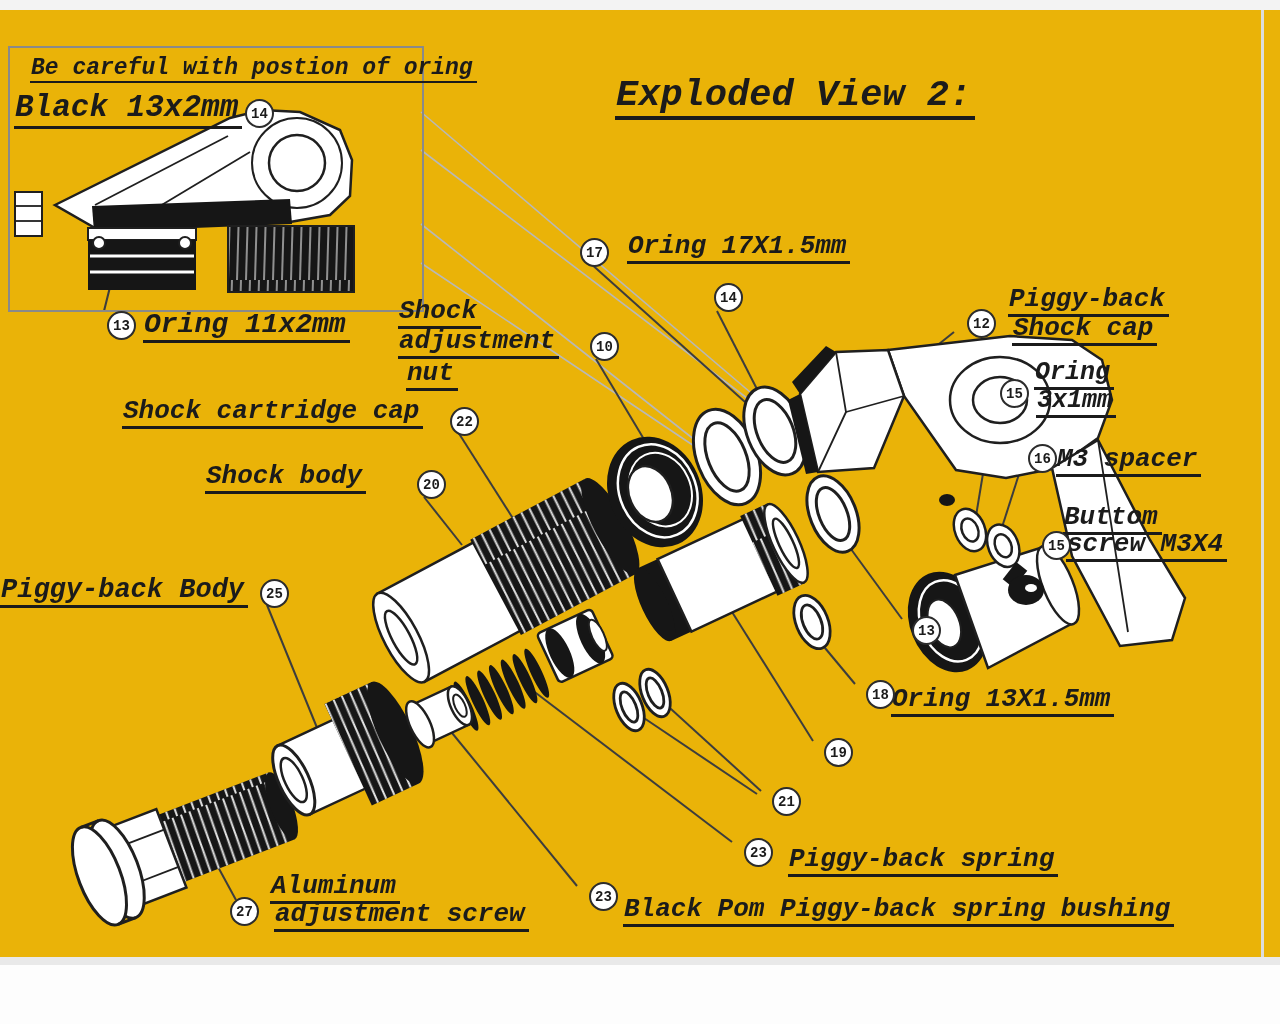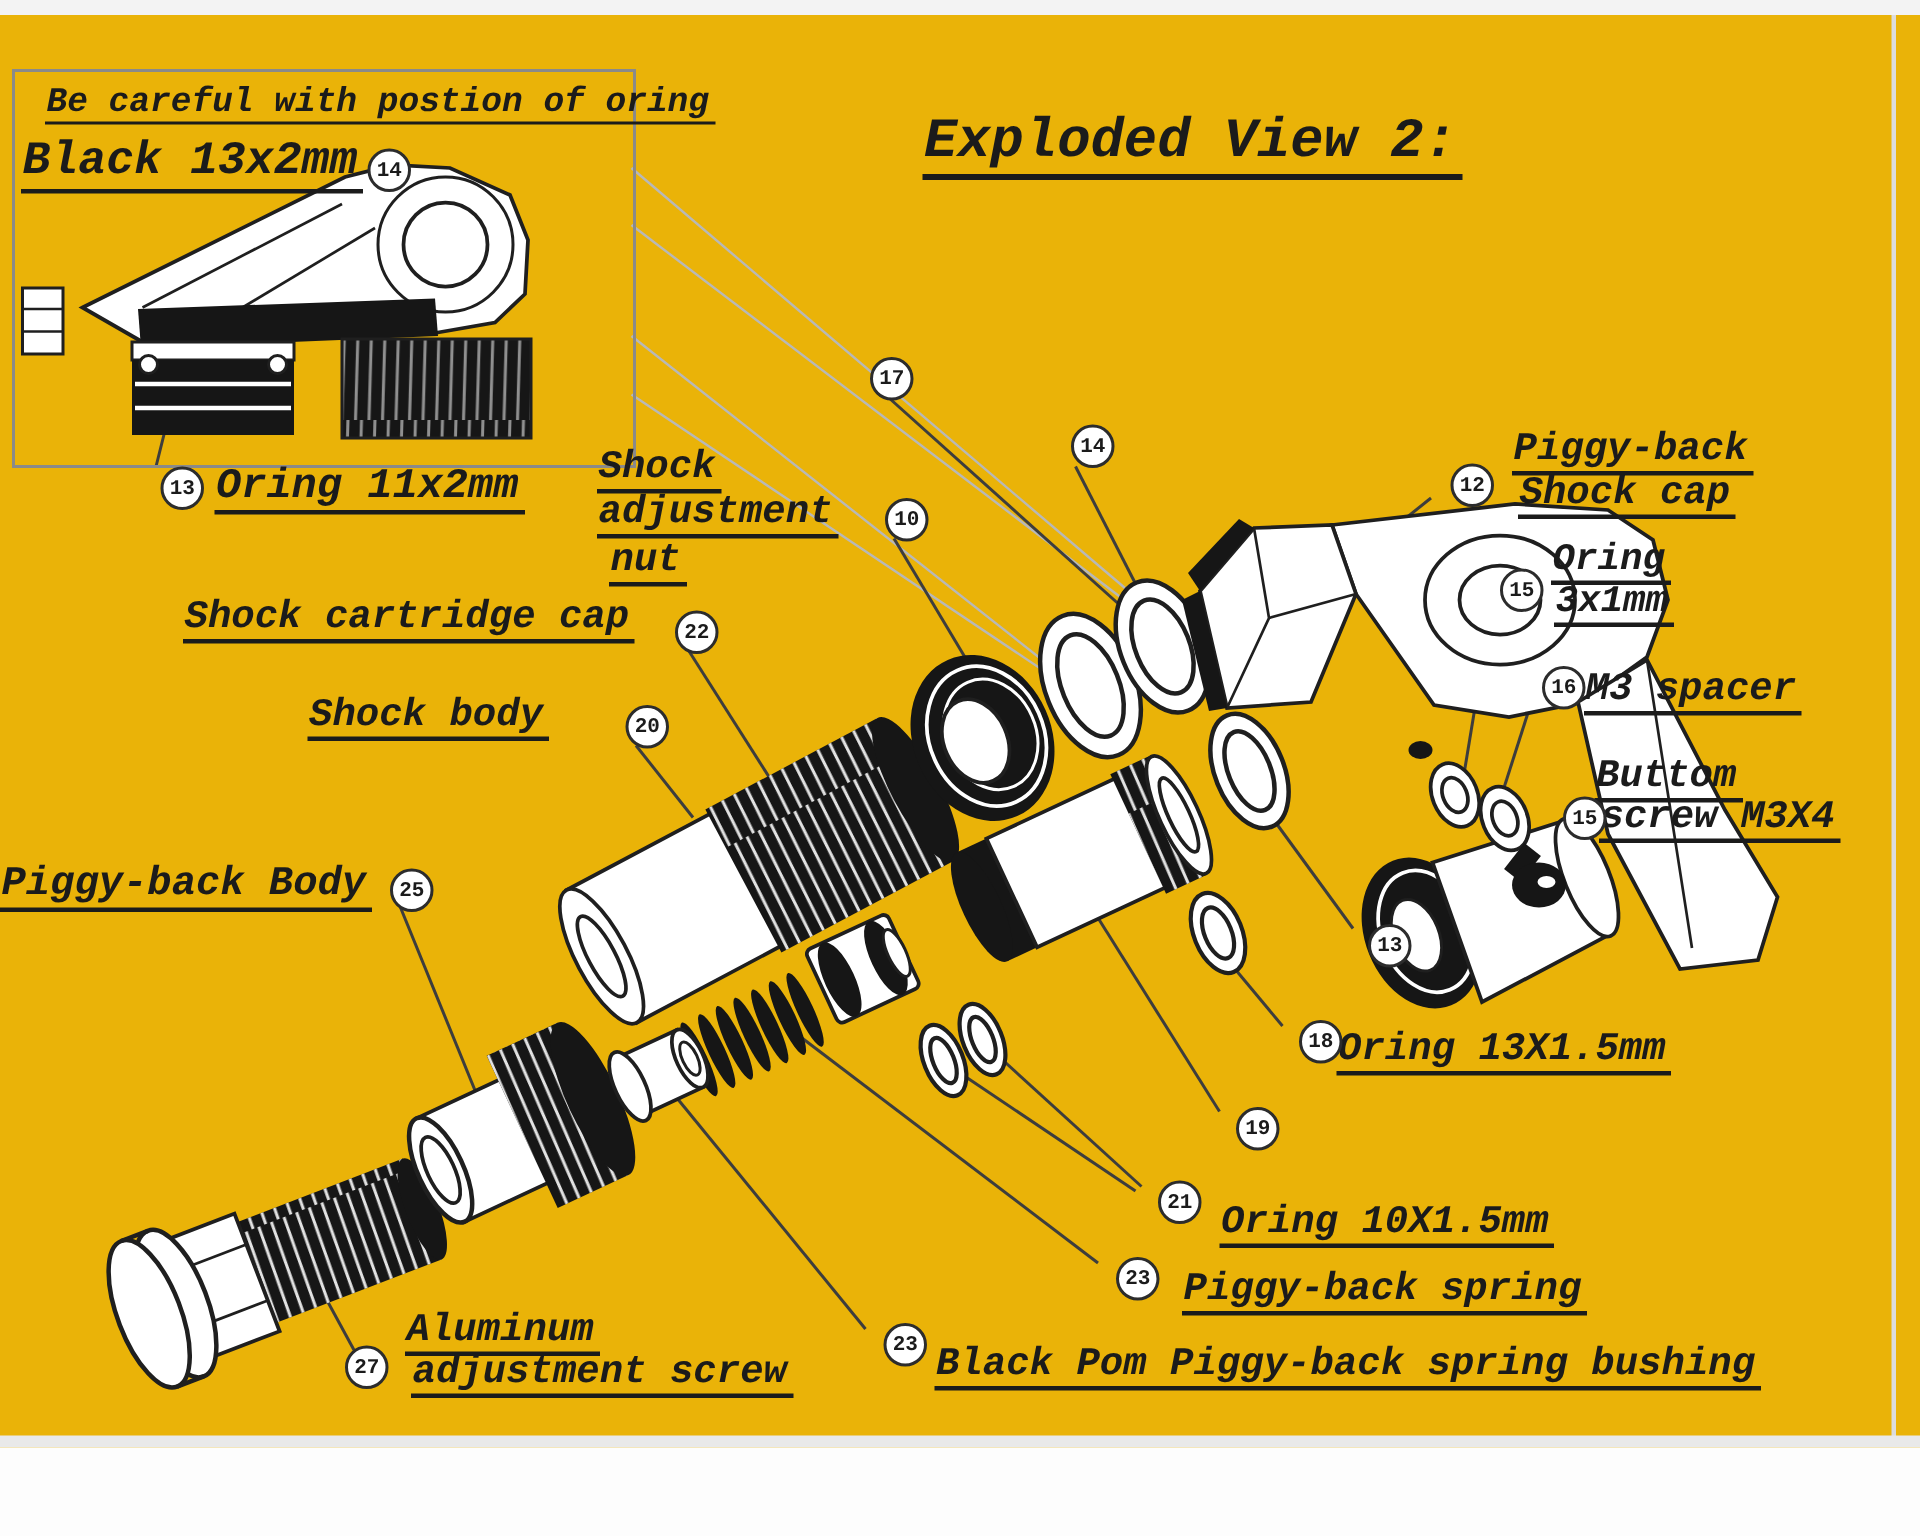--- a/index.html
+++ b/index.html
@@ -233,20 +233,21 @@
   </svg>
 
   <div class="inset-box" style="background:transparent;"></div>
 
   <div class="lbl note" style="left:30px;top:56px;font-size:23px;">Be careful  with postion of oring</div>
   <div class="lbl" style="left:14px;top:92px;font-size:31px;">Black 13x2mm</div>
   <div class="lbl" style="left:143px;top:310px;font-size:28px;">Oring 11x2mm</div>
 
   <div class="lbl" style="left:615px;top:76px;font-size:37px;border-bottom-width:4px;">Exploded View 2:</div>
 
+  <div class="lbl" style="left:627px;top:233px;font-size:26px;">Oring 17X1.5mm</div>
 
   <div class="lbl" style="left:398px;top:298px;font-size:26px;">Shock</div>
   <div class="lbl" style="left:398px;top:328px;font-size:26px;">adjustment</div>
   <div class="lbl" style="left:406px;top:360px;font-size:26px;">nut</div>
 
   <div class="lbl" style="left:122px;top:398px;font-size:26px;">Shock cartridge cap</div>
   <div class="lbl" style="left:205px;top:463px;font-size:26px;">Shock body</div>
 
   <div class="lbl" style="left:1008px;top:286px;font-size:26px;">Piggy-back</div>
   <div class="lbl" style="left:1012px;top:315px;font-size:26px;">Shock cap</div>
@@ -255,21 +256,20 @@
   <div class="lbl" style="left:1036px;top:388px;font-size:25px;">3x1mm</div>
 
   <div class="lbl" style="left:1056px;top:446px;font-size:26px;">M3 spacer</div>
 
   <div class="lbl" style="left:1063px;top:504px;font-size:26px;">Buttom</div>
   <div class="lbl" style="left:1066px;top:531px;font-size:26px;">screw M3X4</div>
 
   <div class="lbl" style="left:0px;top:576px;font-size:27px;">Piggy-back Body</div>
 
   <div class="lbl" style="left:891px;top:686px;font-size:26px;">Oring 13X1.5mm</div>
-  <div class="lbl" style="left:813px;top:801px;font-size:26px;">Oring 10X1.5mm</div>
   <div class="lbl" style="left:623px;top:896px;font-size:26px;">Black Pom Piggy-back spring bushing</div>
   <div class="lbl" style="left:788px;top:846px;font-size:26px;">Piggy-back spring</div>
 
   <div class="lbl" style="left:270px;top:873px;font-size:26px;">Aluminum</div>
   <div class="lbl" style="left:274px;top:901px;font-size:26px;">adjustment  screw</div>
 
   <div class="callout" style="left:229px;top:99px;">14</div>
   <div class="callout" style="left:91px;top:311px;">13</div>
   <div class="callout" style="left:564px;top:238px;">17</div>
   <div class="callout" style="left:698px;top:283px;">14</div>

